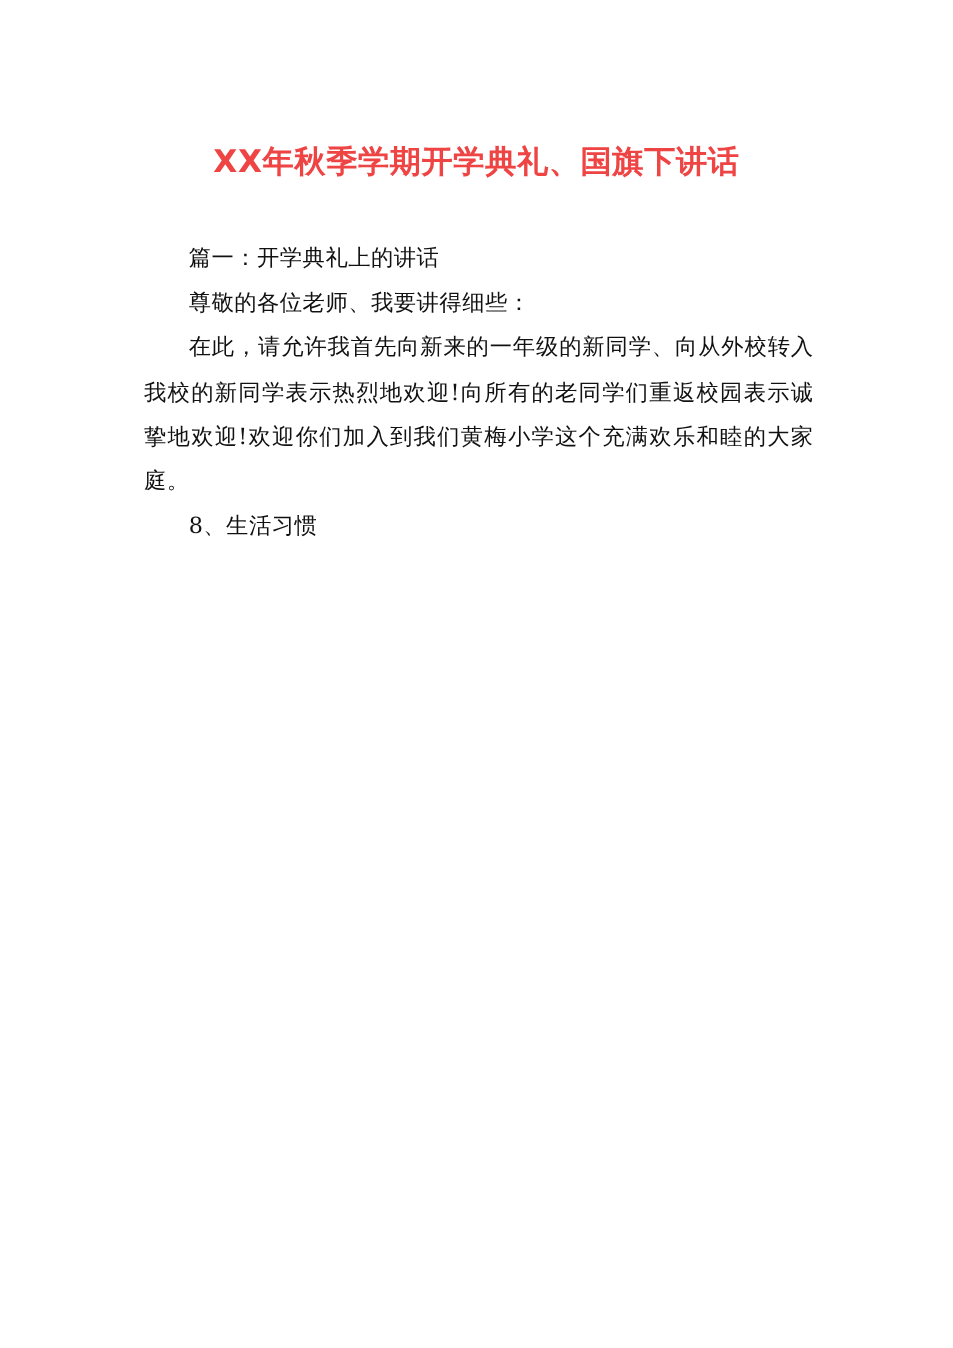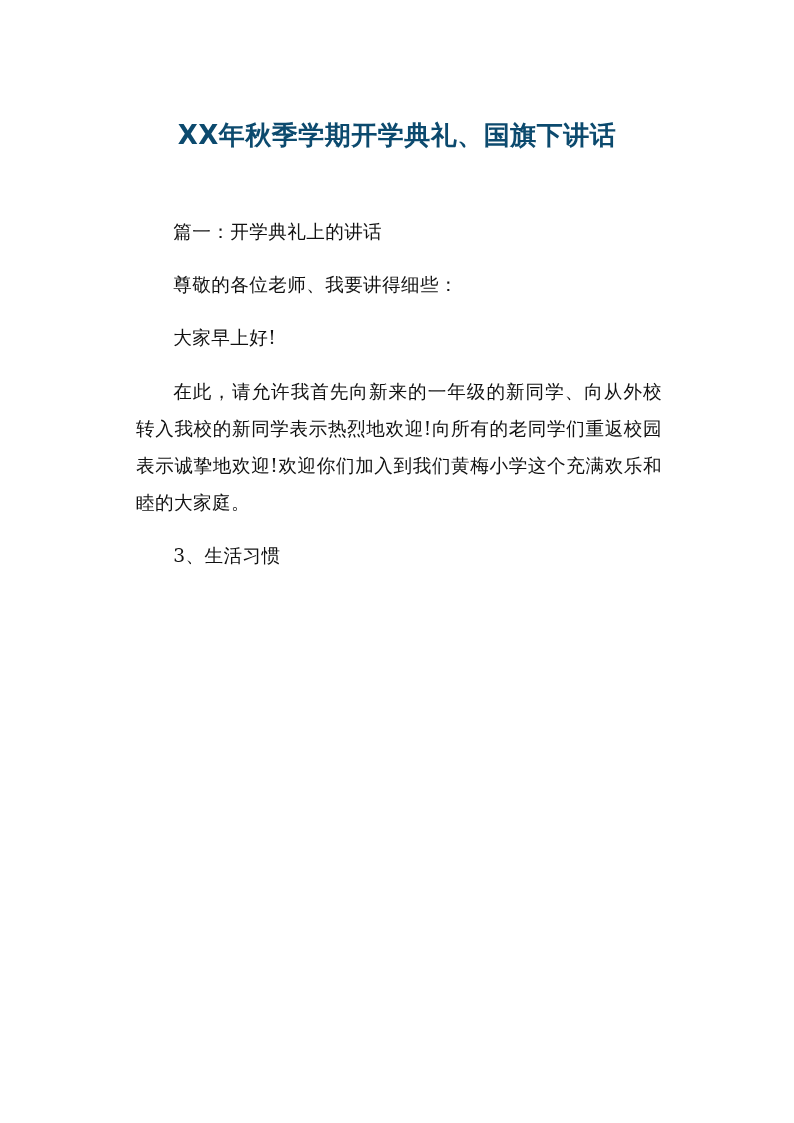--- a/index.html
+++ b/index.html
@@ -26,44 +26,43 @@
       position: absolute;
       left: 0;
       top: 98px;
       width: 794px;
       text-align: center;
       font-family: "DejaVu Sans", "Liberation Sans", sans-serif;
       font-weight: bold;
       font-size: 26px;
       line-height: 40px;
       letter-spacing: 0.5px;
-      color: #0c4a6e;
+      color: #ef4444;
     }
     .body-text {
       position: absolute;
       left: 120px;
       top: 197px;
       width: 558px;
       font-size: 18.6px;
       line-height: 37.2px;
     }
     .para {
-      margin: 16px;
+      margin: 0;
       text-indent: 2em;
       text-align: justify;
       text-align-last: left;
       letter-spacing: 0.4px;
     }
   </style>
 </head>
 <body>
 
 <div class="page">
   <h1 class="title">XX年秋季学期开学典礼、国旗下讲话</h1>
 
   <div class="body-text">
     <p class="para">篇一：开学典礼上的讲话</p>
     <p class="para">尊敬的各位老师、我要讲得细些：</p>
-    <p class="para">大家早上好!</p>
     <p class="para">在此，请允许我首先向新来的一年级的新同学、向从外校转入我校的新同学表示热烈地欢迎!向所有的老同学们重返校园表示诚挚地欢迎!欢迎你们加入到我们黄梅小学这个充满欢乐和睦的大家庭。</p>
-    <p class="para">3、生活习惯</p>
+    <p class="para">8、生活习惯</p>
   </div>
 </div>
 
 </body></html>

